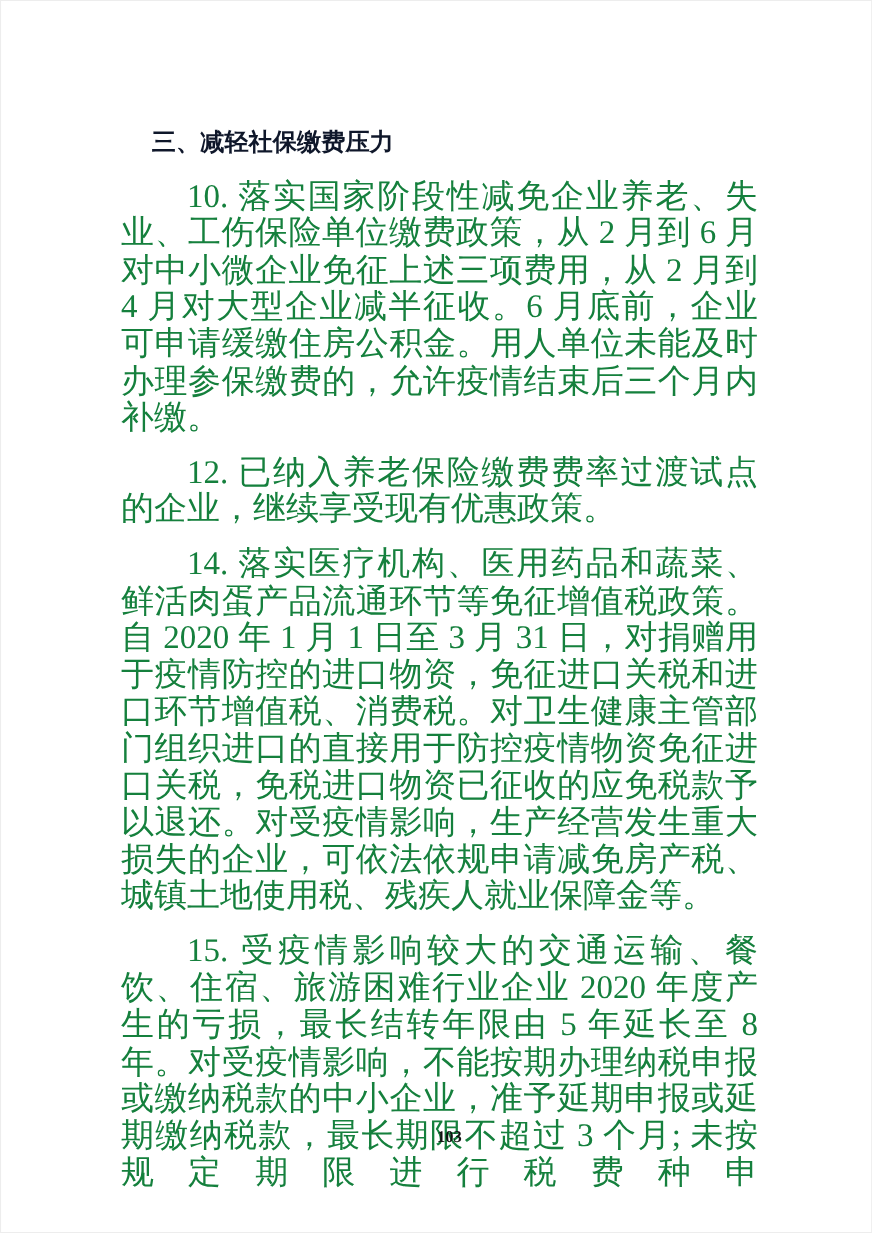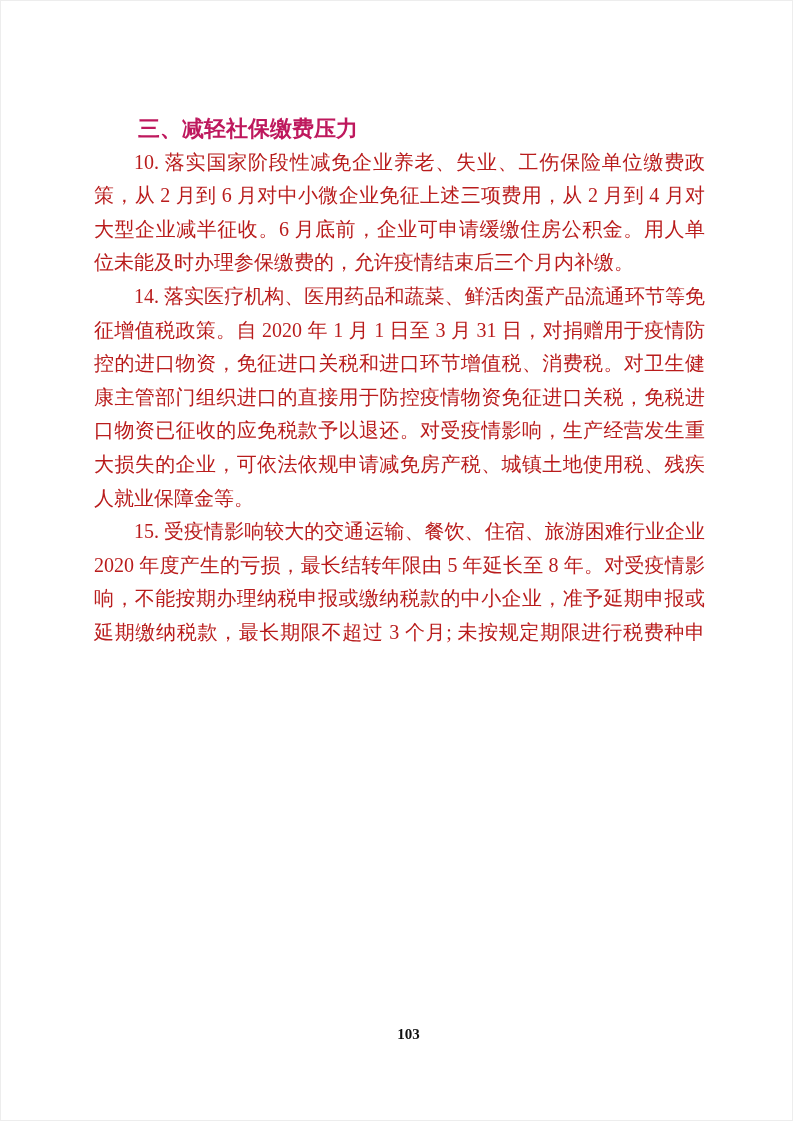--- a/index.html
+++ b/index.html
@@ -27,32 +27,32 @@
     left: 94px;
     width: 611px;
   }
   .heading {
     margin: 0;
     font-family: "Liberation Sans", sans-serif;
     font-weight: 700;
     font-size: 22px;
     line-height: 33.6px;
     text-indent: 2em;
-    color: #be185d;
+    color: #0f172a;
     white-space: nowrap;
   }
   .para {
-    margin: 0;
+    margin: 16px;
     font-family: "Liberation Serif", serif;
-    font-size: 20px;
+    font-size: 30px;
     line-height: 33.6px;
     text-indent: 2em;
     text-align: justify;
     text-justify: inter-character;
-    color: #b91c1c;
+    color: #15803d;
     word-break: break-all;
   }
   .para.continued {
     
     text-align-last: justify;
   }
   .page-number {
     position: absolute;
     top: 1026px;
     left: 12px;
@@ -64,17 +64,18 @@
     color: #111111;
   }
 </style>
 </head>
 <body>
 
 <div class="page">
   <div class="content">
     <h2 class="heading">三、减轻社保缴费压力</h2>
     <p class="para">10. 落实国家阶段性减免企业养老、失业、工伤保险单位缴费政策，从 2 月到 6 月对中小微企业免征上述三项费用，从 2 月到 4 月对大型企业减半征收。6 月底前，企业可申请缓缴住房公积金。用人单位未能及时办理参保缴费的，允许疫情结束后三个月内补缴。</p>
+    <p class="para">12. 已纳入养老保险缴费费率过渡试点的企业，继续享受现有优惠政策。</p>
     <p class="para">14. 落实医疗机构、医用药品和蔬菜、鲜活肉蛋产品流通环节等免征增值税政策。自 2020 年 1 月 1 日至 3 月 31 日，对捐赠用于疫情防控的进口物资，免征进口关税和进口环节增值税、消费税。对卫生健康主管部门组织进口的直接用于防控疫情物资免征进口关税，免税进口物资已征收的应免税款予以退还。对受疫情影响，生产经营发生重大损失的企业，可依法依规申请减免房产税、城镇土地使用税、残疾人就业保障金等。</p>
     <p class="para continued">15. 受疫情影响较大的交通运输、餐饮、住宿、旅游困难行业企业 2020 年度产生的亏损，最长结转年限由 5 年延长至 8 年。对受疫情影响，不能按期办理纳税申报或缴纳税款的中小企业，准予延期申报或延期缴纳税款，最长期限不超过 3 个月; 未按规定期限进行税费种申</p>
   </div>
   <div class="page-number">103</div>
 </div>
 
 </body></html>

